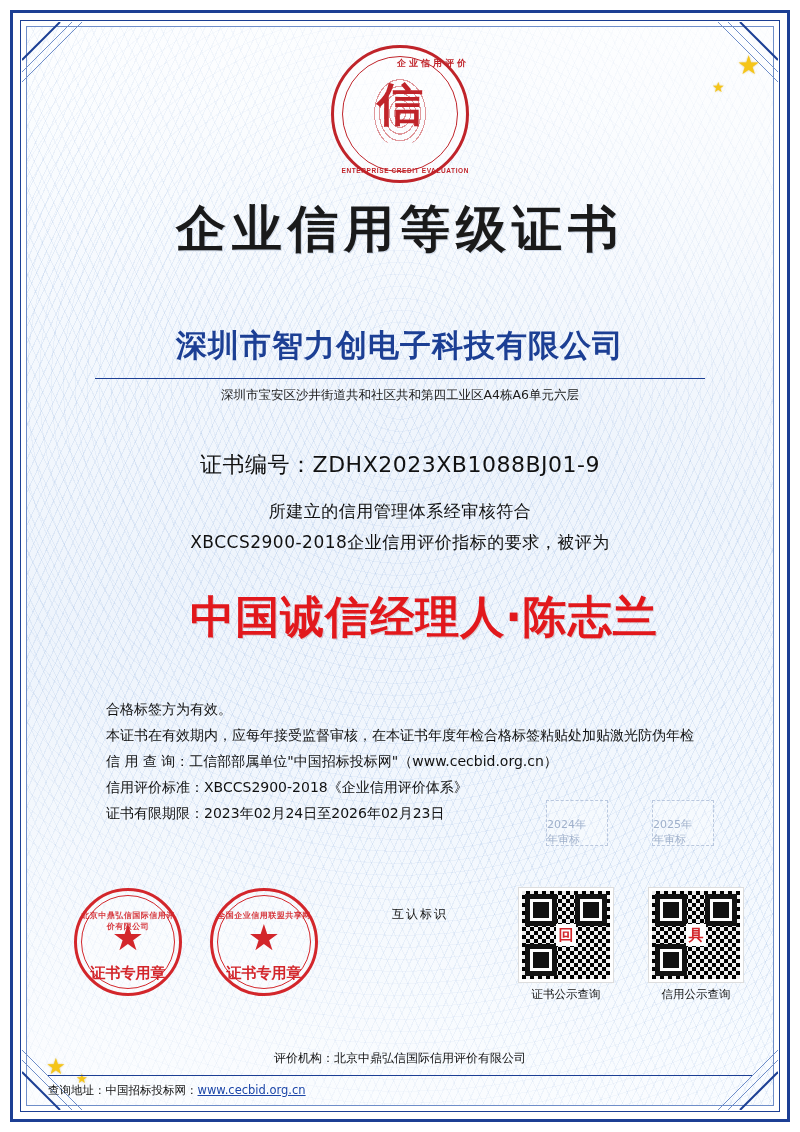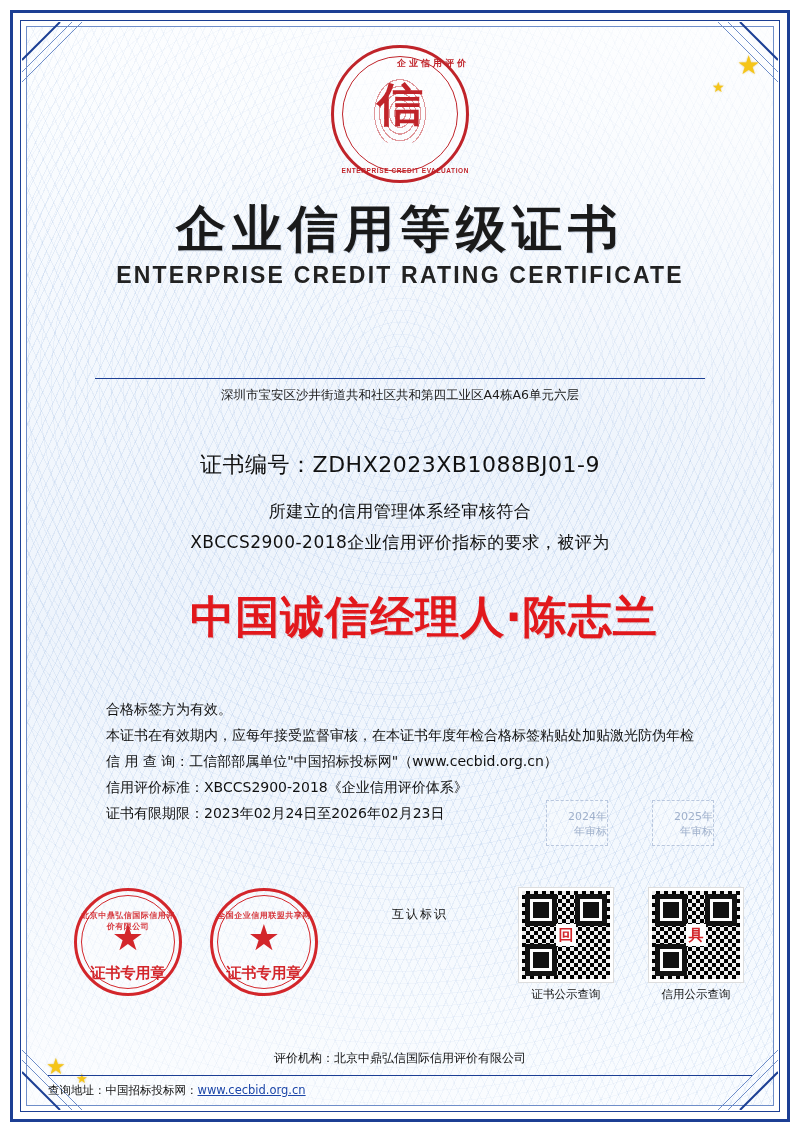--- a/index.html
+++ b/index.html
@@ -252,23 +252,23 @@
 
   
   .year-box {
     position: absolute;
     width: 62px;
     height: 46px;
     border: 1px dashed #b9c7de;
     color: #9fb0cb;
     font-family: "DejaVu Sans", sans-serif;
     font-size: 11px;
-    text-align: right;
+    text-align: left;
     line-height: 15px;
-    padding-top: 8px;
+    padding-top: 16px;
     box-sizing: border-box;
     background: rgba(255,255,255,0.25);
   }
   .year-box.y1 { left: 546px; top: 800px; }
   .year-box.y2 { left: 652px; top: 800px; }
 
   
   .seals {
     position: absolute;
     left: 48px;
@@ -507,22 +507,22 @@
       <div class="ring-outer"></div>
       <div class="ring-inner"></div>
       <div class="arc-top">企业信用评价</div>
       <div class="fingerprint"></div>
       <div class="xin">信</div>
       <div class="arc-bottom">ENTERPRISE CREDIT EVALUATION</div>
     </div>
   </div>
 
   <div class="title-cn">企业信用等级证书</div>
-  <div class="title-en">ENTERPRISE CREDIT RATING CERTIFICATE</div>
-
+
+  <div class="company">深圳市智力创电子科技有限公司</div>
   <div class="company-rule"></div>
   <div class="address">深圳市宝安区沙井街道共和社区共和第四工业区A4栋A6单元六层</div>
 
   <div class="cert-no">证书编号：ZDHX2023XB1088BJ01-9</div>
 
   <div class="statement">
     <div>所建立的信用管理体系经审核符合</div>
     <div>XBCCS2900-2018企业信用评价指标的要求，被评为</div>
   </div>
 

